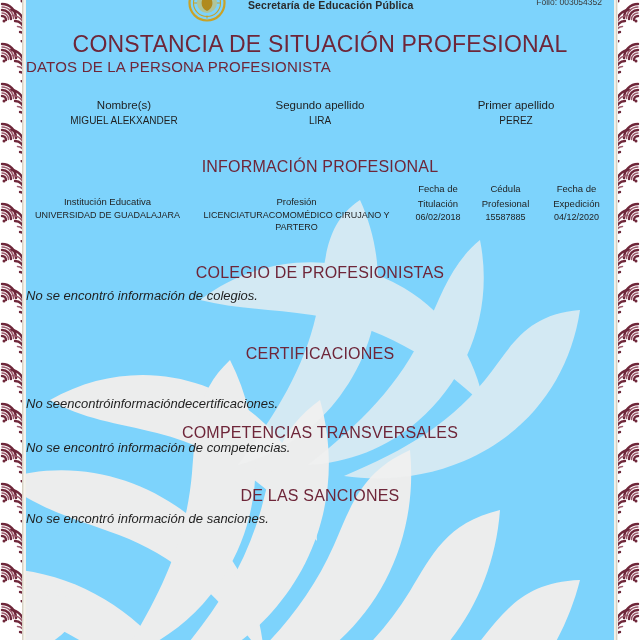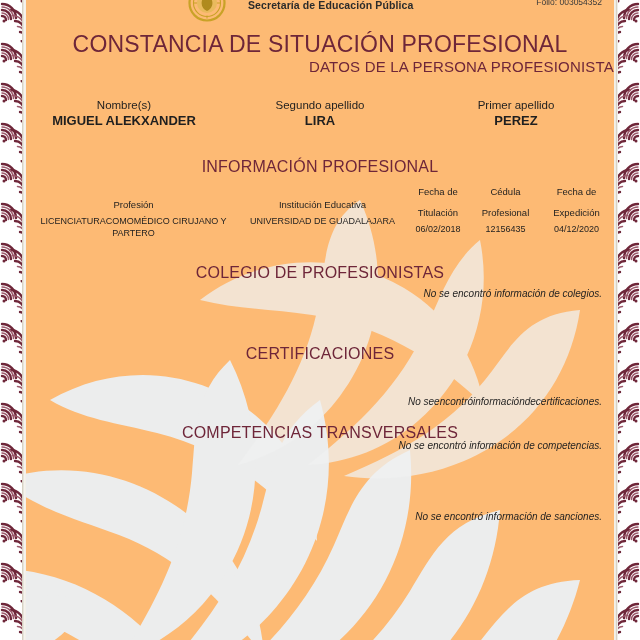--- a/index.html
+++ b/index.html
@@ -12,21 +12,21 @@
     height: 640px;
     overflow: hidden;
     font-family: "Liberation Sans", sans-serif;
     position: relative;
   }
 
   
   #page {
     position: absolute;
     inset: 0;
-    background: #fdba74;
+    background: #7dd3fc;
     overflow: hidden;
   }
 
   
   .watermark {
     position: absolute;
     left: -40px;
     bottom: -150px;
     width: 760px;
     height: 640px;
@@ -110,21 +110,21 @@
     font-size: 23px;
     color: #6e2639;
     letter-spacing: .2px;
     white-space: nowrap;
   }
   .doc-subtitle {
     position: absolute;
     top: 58px;
     left: 0;
     right: 0;
-    text-align: right;
+    text-align: left;
     font-size: 15px;
     color: #6e2639;
     letter-spacing: .2px;
     white-space: nowrap;
   }
 
   
   .person-row {
     position: absolute;
     top: 98px;
@@ -135,43 +135,42 @@
   .person-col {
     flex: 1 1 0;
     text-align: center;
   }
   .field-label {
     font-size: 11.5px;
     color: #1f1f1f;
     line-height: 15px;
   }
   .field-value {
-    font-size: 13px;
+    font-size: 10px;
     color: #1f1f1f;
     line-height: 15px;
-    font-weight: bold;
   }
 
   
   .section-head {
     position: absolute;
     left: 0;
     right: 0;
     text-align: center;
     font-size: 16px;
     color: #6e2639;
     letter-spacing: .2px;
     white-space: nowrap;
   }
   .section-note {
     position: absolute;
     left: 0;
-    right: 12px;
-    text-align: right;
-    font-size: 10px;
+    right: 0;
+    text-align: left;
+    font-size: 13px;
     font-style: italic;
     color: #1f1f1f;
   }
 
   .prof-head { top: 158px; }
 
   .prof-table {
     position: absolute;
     top: 181px;
     left: 0;
@@ -180,21 +179,21 @@
     align-items: flex-start;
   }
   .prof-cell {
     text-align: center;
     padding: 0 2px;
     box-sizing: border-box;
   }
   .prof-cell .ph {
     font-size: 9.5px;
     color: #1f1f1f;
-    line-height: 21px;
+    line-height: 15px;
   }
   .prof-cell .pv {
     font-size: 9px;
     color: #1f1f1f;
     line-height: 12px;
   }
   .c-profesion   { width: 215px; }
   .c-institucion { width: 163px; }
   .c-fecha-tit   { width: 68px; }
   .c-cedula      { width: 67px; }
@@ -340,47 +339,48 @@
       </div>
       <div class="person-col">
         <div class="field-label">Primer apellido</div>
         <div class="field-value">PEREZ</div>
       </div>
     </div>
 
     <div class="section-head prof-head">INFORMACIÓN PROFESIONAL</div>
 
     <div class="prof-table">
+      <div class="prof-cell c-institucion pad-top">
+        <div class="ph">Institución Educativa</div>
+        <div class="pv">UNIVERSIDAD DE GUADALAJARA</div>
+      </div>
       <div class="prof-cell c-profesion pad-top">
         <div class="ph">Profesión</div>
         <div class="pv">LICENCIATURACOMOMÉDICO CIRUJANO Y PARTERO</div>
       </div>
-      <div class="prof-cell c-institucion pad-top">
-        <div class="ph">Institución Educativa</div>
-        <div class="pv">UNIVERSIDAD DE GUADALAJARA</div>
-      </div>
       <div class="prof-cell c-fecha-tit">
         <div class="ph">Fecha de Titulación</div>
         <div class="pv">06/02/2018</div>
       </div>
       <div class="prof-cell c-cedula">
         <div class="ph">Cédula Profesional</div>
-        <div class="pv">12156435</div>
+        <div class="pv">15587885</div>
       </div>
       <div class="prof-cell c-fecha-exp">
         <div class="ph">Fecha de Expedición</div>
         <div class="pv">04/12/2020</div>
       </div>
     </div>
 
     <div class="section-head sec-colegio">COLEGIO DE PROFESIONISTAS</div>
     <div class="section-note sec-colegio-note">No se encontró información de colegios.</div>
 
     <div class="section-head sec-cert">CERTIFICACIONES</div>
     <div class="section-note sec-cert-note">No seencontróinformacióndecertificaciones.</div>
 
     <div class="section-head sec-comp">COMPETENCIAS TRANSVERSALES</div>
     <div class="section-note sec-comp-note">No se encontró información de competencias.</div>
 
+    <div class="section-head sec-sanc">DE LAS SANCIONES</div>
     <div class="section-note sec-sanc-note">No se encontró información de sanciones.</div>
 
   </div>
 </div>
 
 </body></html>

